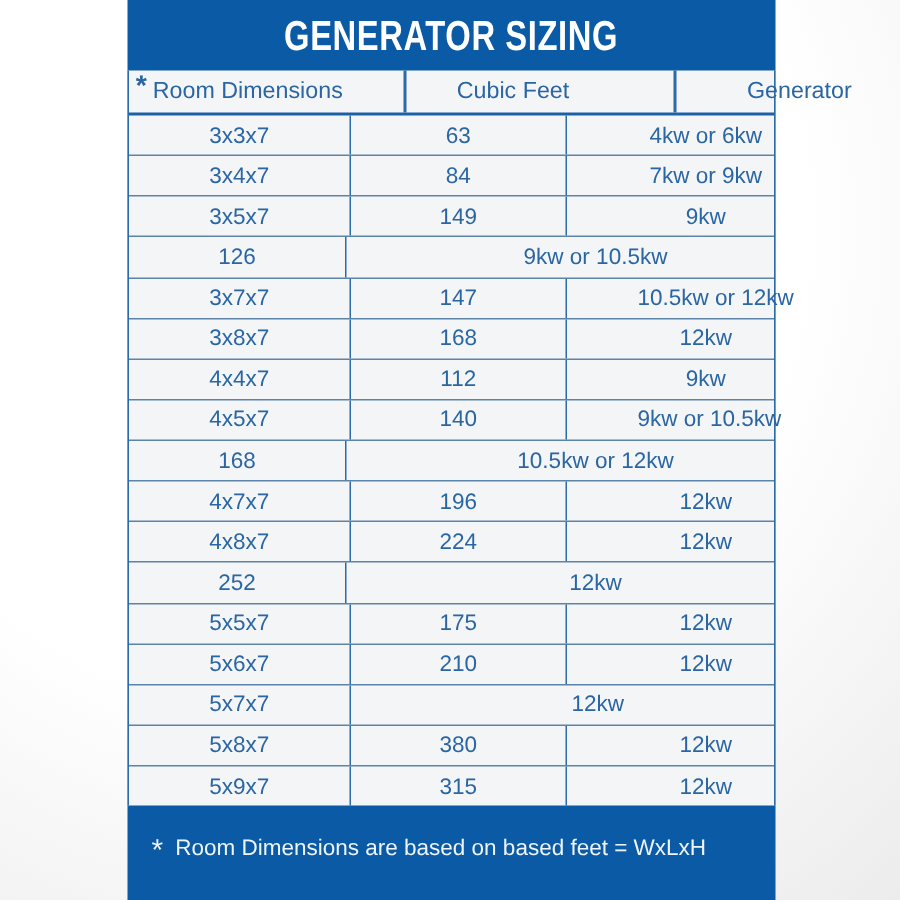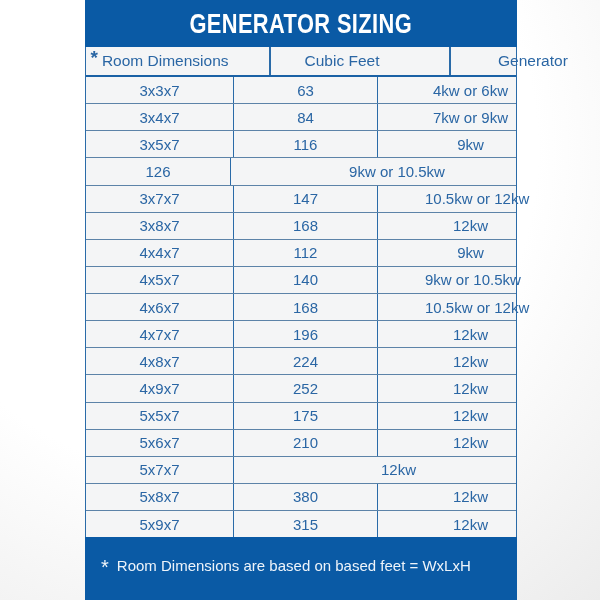--- a/index.html
+++ b/index.html
@@ -133,21 +133,21 @@
             <div class="cell c1">63</div>
             <div class="cell c2">4kw or 6kw</div>
           </div>
           <div class="row">
             <div class="cell c0">3x4x7</div>
             <div class="cell c1">84</div>
             <div class="cell c2">7kw or 9kw</div>
           </div>
           <div class="row">
             <div class="cell c0">3x5x7</div>
-            <div class="cell c1">116</div>
+            <div class="cell c1">149</div>
             <div class="cell c2">9kw</div>
           </div>
           <div class="row">
             <div class="cell c1">126</div>
             <div class="cell c2">9kw or 10.5kw</div>
           </div>
           <div class="row">
             <div class="cell c0">3x7x7</div>
             <div class="cell c1">147</div>
             <div class="cell c2">10.5kw or 12kw</div>
@@ -161,36 +161,34 @@
             <div class="cell c0">4x4x7</div>
             <div class="cell c1">112</div>
             <div class="cell c2">9kw</div>
           </div>
           <div class="row">
             <div class="cell c0">4x5x7</div>
             <div class="cell c1">140</div>
             <div class="cell c2">9kw or 10.5kw</div>
           </div>
           <div class="row">
-            <div class="cell c0">4x6x7</div>
             <div class="cell c1">168</div>
             <div class="cell c2">10.5kw or 12kw</div>
           </div>
           <div class="row">
             <div class="cell c0">4x7x7</div>
             <div class="cell c1">196</div>
             <div class="cell c2">12kw</div>
           </div>
           <div class="row">
             <div class="cell c0">4x8x7</div>
             <div class="cell c1">224</div>
             <div class="cell c2">12kw</div>
           </div>
           <div class="row">
-            <div class="cell c0">4x9x7</div>
             <div class="cell c1">252</div>
             <div class="cell c2">12kw</div>
           </div>
           <div class="row">
             <div class="cell c0">5x5x7</div>
             <div class="cell c1">175</div>
             <div class="cell c2">12kw</div>
           </div>
           <div class="row">
             <div class="cell c0">5x6x7</div>

